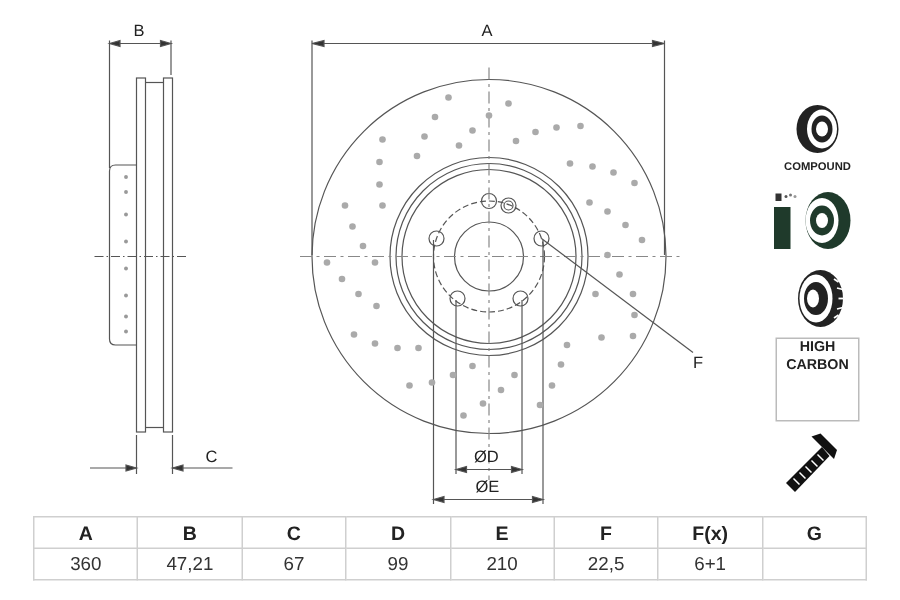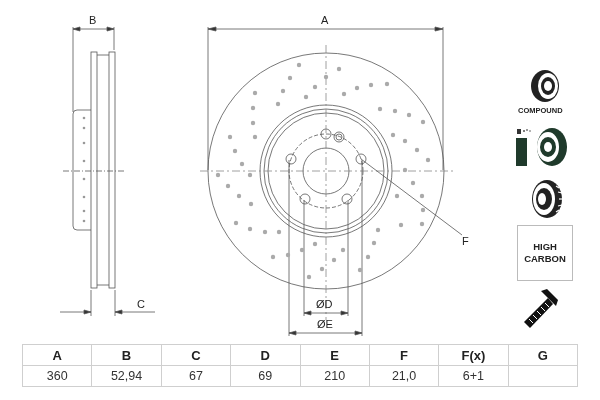--- a/index.html
+++ b/index.html
@@ -1,20 +1,20 @@
 <!DOCTYPE html>
 <html><head>
 <meta charset="utf-8">
 <style>
   html, body { margin:0; padding:0; background:#ffffff; }
   body { width:600px; height:400px; position:relative; overflow:hidden; font-family:"Liberation Sans", sans-serif; color:#222; }
   .drawing { position:absolute; left:0; top:0; width:600px; height:340px; }
   .lbl { font-family:"Liberation Sans", sans-serif; font-size:11px; fill:#222; }
-  .hc-box { position:absolute; left:517px; top:225px; width:56px; height:56px; border:1px solid #bbb; box-sizing:border-box; display:flex; flex-direction:column; align-items:center; justify-content:center; font-weight:bold; font-size:9.5px; line-height:12px; color:#222; }
-  .compound-label { position:absolute; left:518px; top:106px; width:54px; text-align:left; font-weight:bold; font-size:7.5px; color:#222; }
+  .hc-box { position:absolute; left:517px; top:225px; width:56px; height:56px; border:1px solid #bbb; box-sizing:border-box; display:flex; flex-direction:column; align-items:center; font-weight:bold; font-size:9.5px; line-height:12px; color:#222; }
+  .compound-label { position:absolute; left:518px; top:106px; width:54px; text-align:center; font-weight:bold; font-size:7.5px; color:#222; }
   table.spec { position:absolute; left:22px; top:344px; width:556px; border-collapse:collapse; table-layout:fixed; }
   table.spec td, table.spec th { border:1px solid #cfcfcf; text-align:center; font-size:12.5px; height:20px; padding:0; }
   table.spec th { font-weight:bold; font-size:13px; color:#222; }
   table.spec td { color:#333; font-weight:normal;margin-left:20px; }
 </style>
 </head>
 <body>
 
 <svg class="drawing" viewBox="0 0 600 340" width="600" height="340">
 
@@ -201,22 +201,22 @@
     <th>B</th>
     <th>C</th>
     <th>D</th>
     <th>E</th>
     <th>F</th>
     <th>F(x)</th>
     <th>G</th>
   </tr>
   <tr>
     <td>360</td>
-    <td>52,94</td>
+    <td>47,21</td>
     <td>67</td>
-    <td>69</td>
+    <td>99</td>
     <td>210</td>
-    <td>21,0</td>
+    <td>22,5</td>
     <td>6+1</td>
     <td></td>
   </tr>
 </tbody>
   </table>
 
 </body></html>

